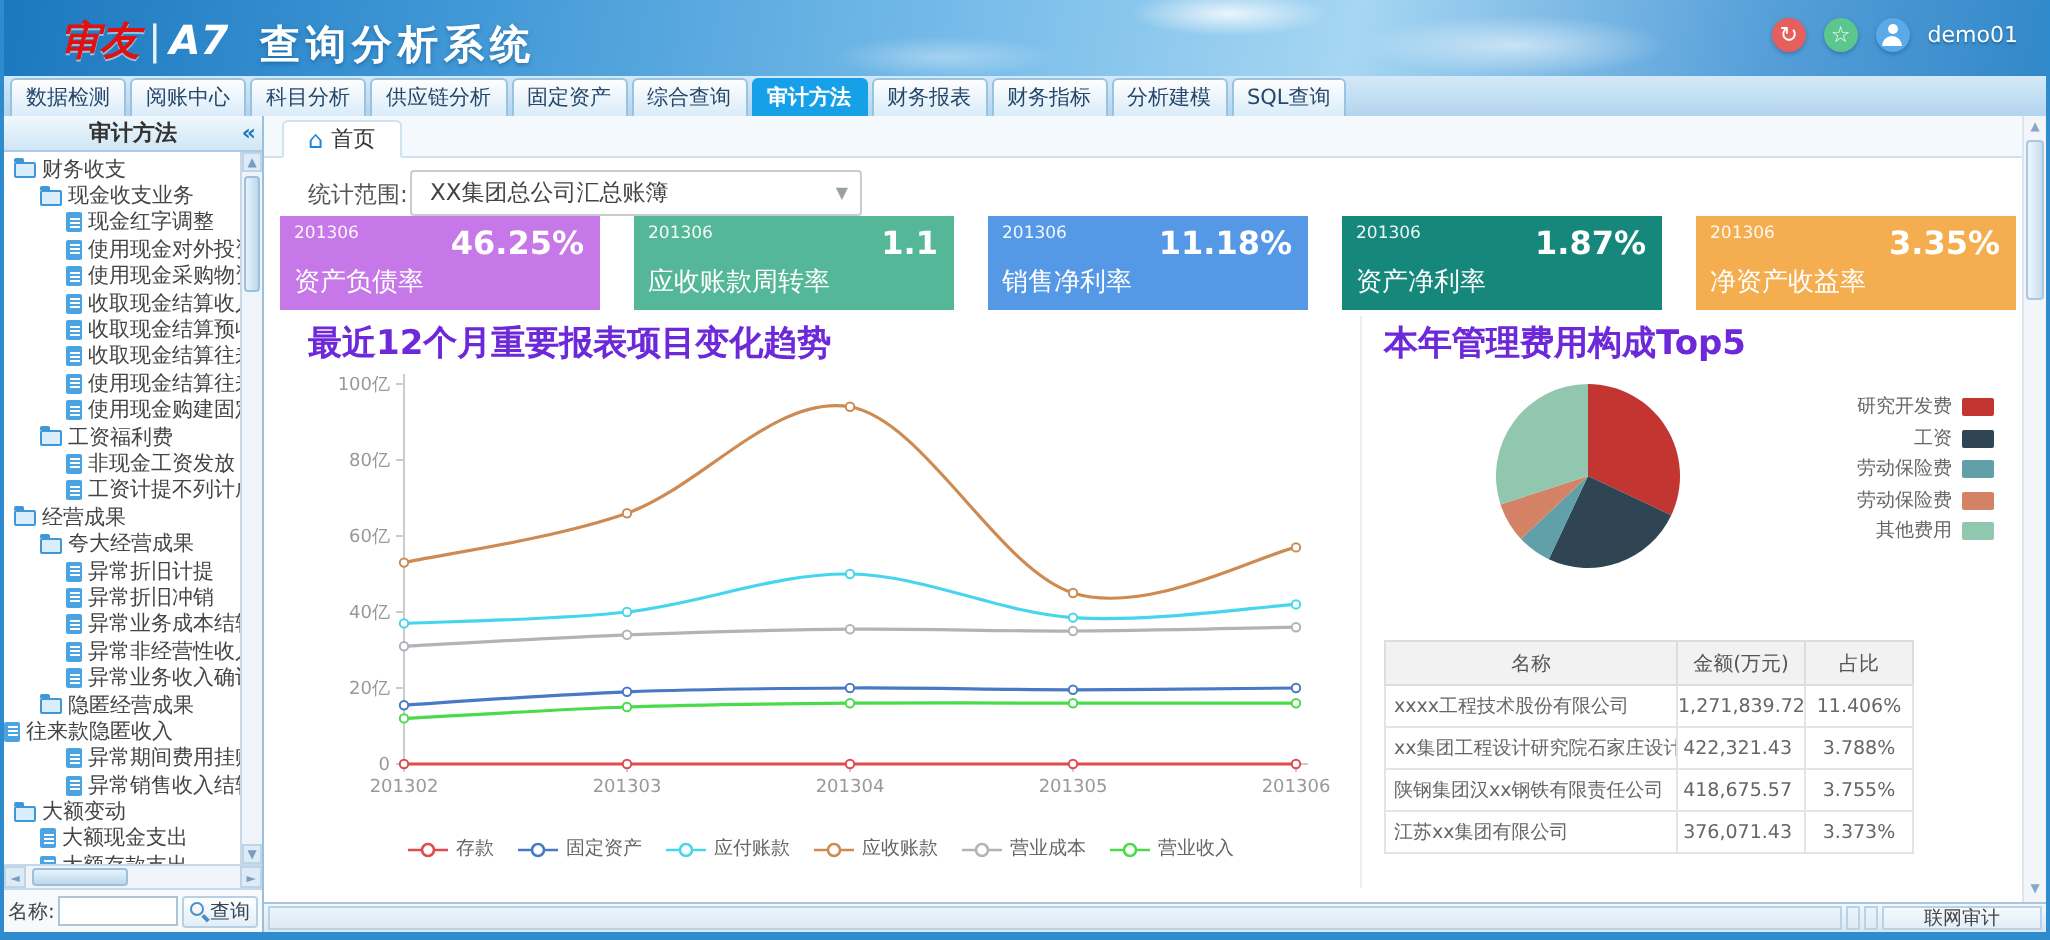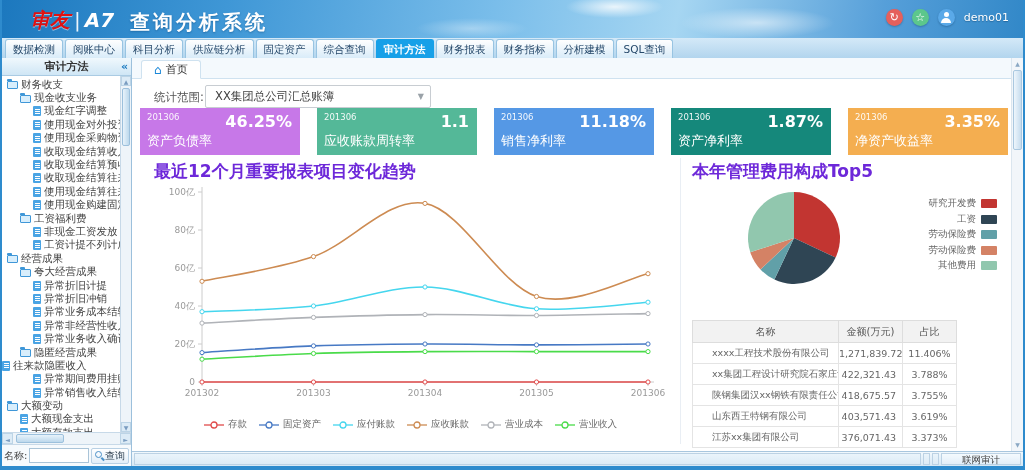--- a/index.html
+++ b/index.html
@@ -83,21 +83,21 @@
 
 .pie-chart{position:absolute;left:612px;top:130px;width:100px;height:100px}
 .pie-legend{position:absolute;left:745px;top:138px;width:120px}
 .plg-row{display:flex;justify-content:flex-end;align-items:center;gap:5px;height:15.5px;cursor:pointer}
 .plg-label{font-size:9.5px;color:#666}
 .plg-swatch{width:16px;height:9px;border-radius:1px;flex:0 0 auto}
 
 .cust-table{position:absolute;left:560px;top:262px;width:264px;border-collapse:collapse;table-layout:fixed}
 .cust-table th{background:#f2f2f2;border:1px solid #ddd;font-size:10px;font-weight:normal;color:#555;height:22px;text-align:center}
 .cust-table td{border:1px solid #e4e4e4;font-size:9.5px;color:#666;height:21px;white-space:nowrap;overflow:hidden}
-.cust-table td.name{text-align:left;padding-left:19px}
+.cust-table td.name{text-align:left;padding-left:4px}
 .cust-table td.amt{text-align:right;padding-right:6px}
 .cust-table td.pct{text-align:center}
 
 .main-vscroll{position:absolute;right:0;top:0;width:12px;height:393px;background:#f2f6fa;border-left:1px solid #dbe6ef}
 .main-vscroll .arr{position:absolute;left:0;width:11px;height:10px;font-size:6px;color:#8aa8c4;text-align:center;line-height:10px}
 .main-vscroll .arr.up{top:1px}.main-vscroll .arr.dn{bottom:1px}
 .main-vscroll .thumb{position:absolute;left:1px;top:12px;width:9px;height:80px;background:linear-gradient(90deg,#eef6fc,#c6dcee);border:1px solid #aac8e0;border-radius:2px}
 
 .statusbar{position:absolute;left:0;right:0;bottom:0;height:15px;background:linear-gradient(#f1f8fd,#d6e8f5);border-top:1px solid #a8c6de;display:flex;align-items:stretch;padding:1px 2px;gap:2px}
 .sbar-panel{flex:1 1 auto;border:1px solid #bcd2e4;background:linear-gradient(#eaf4fb,#dcebf6)}
@@ -482,25 +482,20 @@
             <td class="name">xx集团工程设计研究院石家庄设计院</td>
             <td class="amt">422,321.43</td>
             <td class="pct">3.788%</td>
           </tr>
           <tr>
             <td class="name">陕钢集团汉xx钢铁有限责任公司</td>
             <td class="amt">418,675.57</td>
             <td class="pct">3.755%</td>
           </tr>
           <tr>
-            <td class="name">山东西王特钢有限公司</td>
-            <td class="amt">403,571.43</td>
-            <td class="pct">3.619%</td>
-          </tr>
-          <tr>
             <td class="name">江苏xx集团有限公司</td>
             <td class="amt">376,071.43</td>
             <td class="pct">3.373%</td>
           </tr>
         </tbody>
     </table>
 
     <div class="main-vscroll">
       <span class="arr up">▲</span>
       <div class="thumb"></div>

